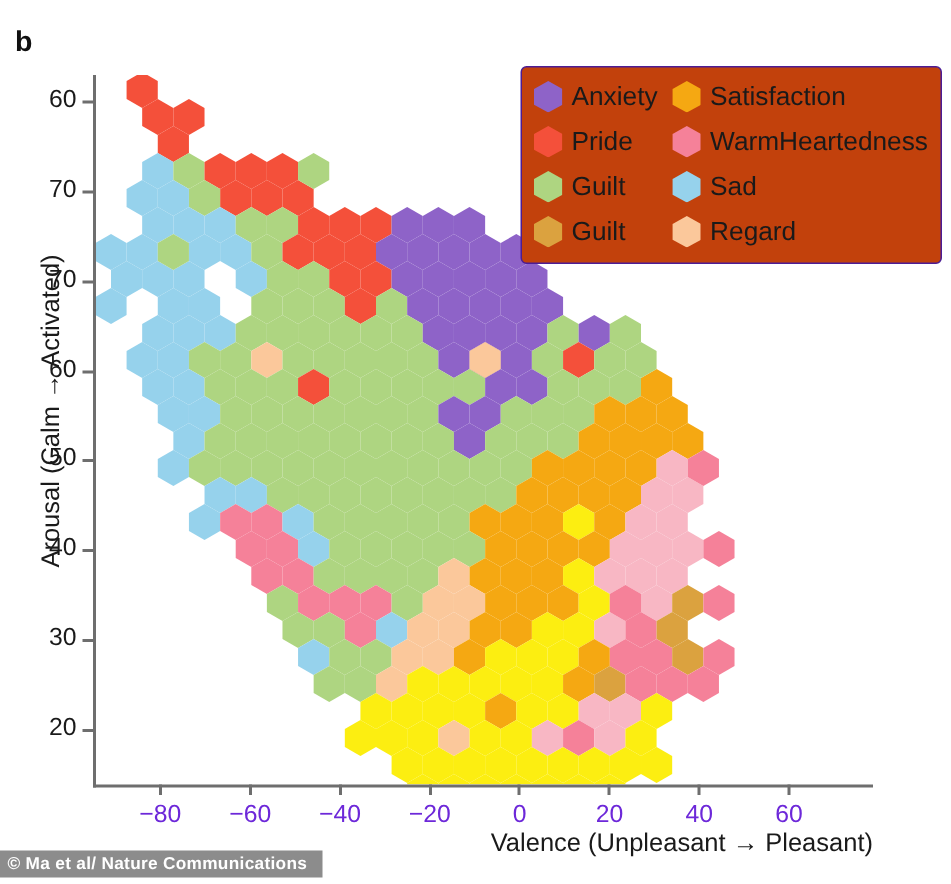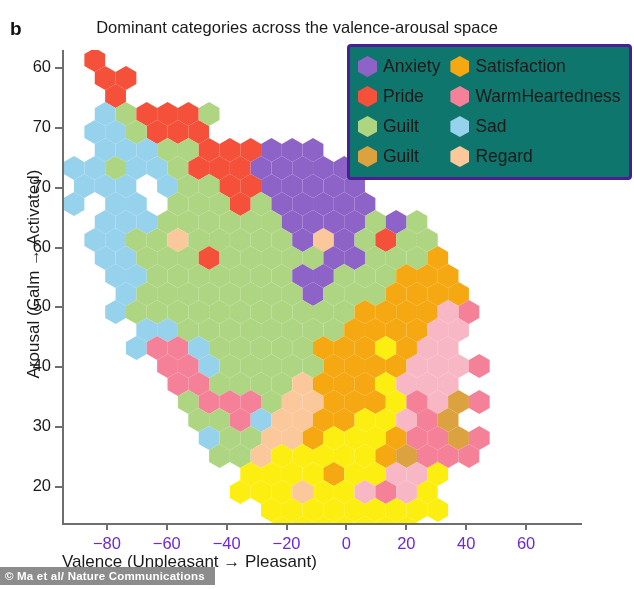--- a/index.html
+++ b/index.html
@@ -60,38 +60,38 @@
     font-size:16.5px;color:#6d28d9;text-align:center;
     white-space:nowrap;
   }
   .xtick-mark{
     position:absolute;left:-1px;top:0px;
     width:2px;height:7px;background:#6e6e6e;
   }
 
   #x-axis-label{
     position:absolute;left:62px;top:552px;width:520px;
-    text-align:left;font-size:17px;color:#1a1a1a;
+    text-align:right;font-size:17px;color:#1a1a1a;
     white-space:nowrap;
   }
   #y-axis-label{
     position:absolute;
     left:-176px;top:264px;
     width:420px;
     text-align:center;font-size:17px;color:#1a1a1a;
     transform:rotate(-90deg);
     transform-origin:center center;
     white-space:nowrap;
   }
 
   
   #legend{
     position:absolute;left:347px;top:44px;
-    background:#0f766e;
-    border:3px solid #4c1d95;
+    background:#c2410c;
+    border:1px solid #4c1d95;
     border-radius:4px;
     padding:5px 8px 6px 8px;
     box-sizing:border-box;
   }
   #legend-grid{
     display:grid;
     grid-template-columns:auto auto;
     column-gap:10px;
     row-gap:1px;
   }
@@ -116,21 +116,20 @@
     white-space:nowrap;
     letter-spacing:0.2px;
   }
 </style>
 </head>
 <body>
 
 <div id="figure">
 
   <div id="panel-label">b</div>
-  <div id="chart-title">Dominant categories across the valence-arousal space</div>
 
   <div id="plot-area">
     <svg id="hex-svg" viewBox="0 0 518 473" preserveAspectRatio="none">
         <polygon points="32.78,-2.00 43.18,4.00 43.18,16.00 32.78,22.00 22.39,16.00 22.39,4.00" fill="#f4503a" stroke="none"></polygon>
         <polygon points="43.18,16.00 53.57,22.00 53.57,34.00 43.18,40.00 32.78,34.00 32.78,22.00" fill="#f4503a" stroke="none"></polygon>
         <polygon points="63.96,16.00 74.35,22.00 74.35,34.00 63.96,40.00 53.57,34.00 53.57,22.00" fill="#f4503a" stroke="none"></polygon>
         <polygon points="53.57,34.00 63.96,40.00 63.96,52.00 53.57,58.00 43.18,52.00 43.18,40.00" fill="#f4503a" stroke="none"></polygon>
         <polygon points="43.18,52.00 53.57,58.00 53.57,70.00 43.18,76.00 32.78,70.00 32.78,58.00" fill="#96d2ec" stroke="none"></polygon>
         <polygon points="63.96,52.00 74.35,58.00 74.35,70.00 63.96,76.00 53.57,70.00 53.57,58.00" fill="#aed581" stroke="none"></polygon>
         <polygon points="84.75,52.00 95.14,58.00 95.14,70.00 84.75,76.00 74.35,70.00 74.35,58.00" fill="#f4503a" stroke="none"></polygon>

